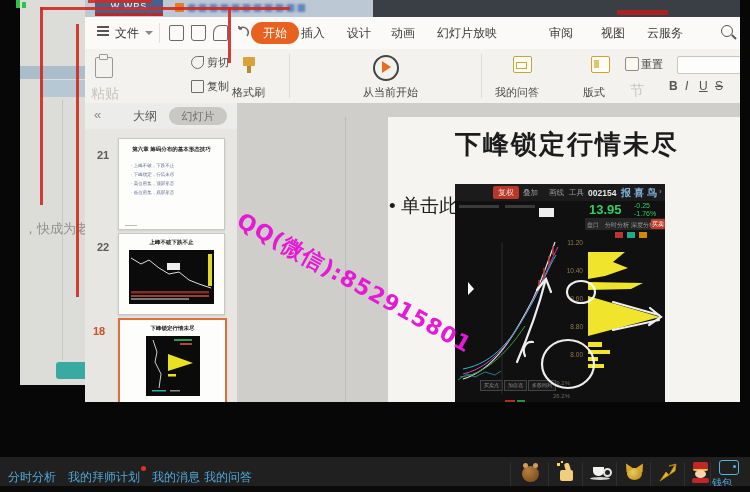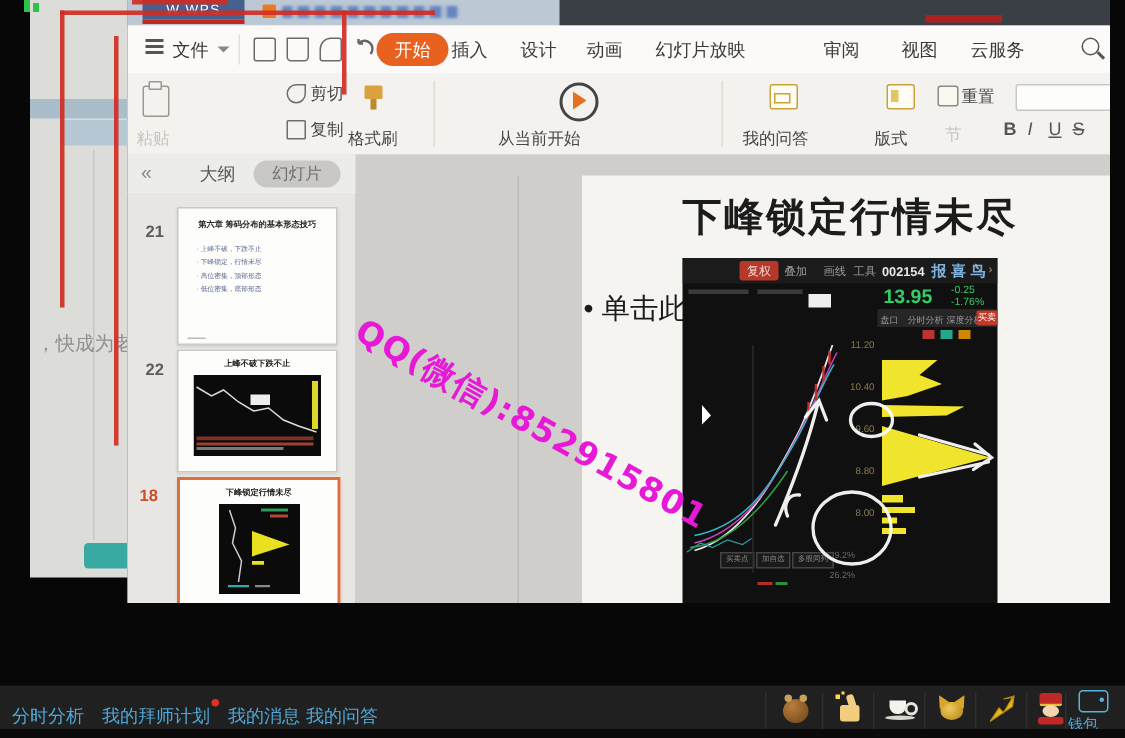--- a/index.html
+++ b/index.html
@@ -34,21 +34,21 @@
   .mdiv{top:6px;width:1px;height:20px;background:#e2e0dc;}
   .mico{top:8px;width:13px;height:14px;border:1.5px solid #6a6a6a;border-radius:2px;}
   .mtab{top:8px;font-size:12px;color:#3a3a3a;}
   .starttab{left:166px;top:5px;width:48px;height:22px;background:#e8611f;border-radius:12px;
             color:#fff;font-size:12px;text-align:center;line-height:22px;}
   .sicon{left:636px;top:8px;width:10px;height:10px;border:1.7px solid #555;border-radius:50%;}
   .sicon:after{content:"";position:absolute;left:9px;top:10px;width:6px;height:1.7px;background:#555;transform:rotate(45deg);}
   
   .toolrow{left:0;top:49px;width:655px;height:54px;background:#f3f2ef;border-bottom:1px solid #dad8d3;}
   .tlbl{font-size:11px;color:#474747;}
-  .tlbl-faded{font-size:11px;color:#c7c5c0;}
+  .tlbl-faded{font-size:14px;color:#c7c5c0;}
   .clip{width:16px;height:19px;border:1.5px solid #9a9893;border-radius:2px;}
   .clip:after{content:"";position:absolute;left:3px;top:-4px;width:7px;height:4px;border:1.5px solid #9a9893;border-radius:1px;background:#f3f2ef;}
   .micoS{width:11px;height:11px;border:1.3px solid #6e6c68;border-radius:1px;display:inline-block;}
   .brush{width:12px;height:9px;background:#d9a23c;border-radius:1px;}
   .brush:after{content:"";position:absolute;left:4px;top:9px;width:4px;height:7px;background:#b98a2e;}
   .playc{width:22px;height:22px;border:2px solid #444;border-radius:50%;}
   .playc:after{content:"";position:absolute;left:7px;top:4px;width:0;height:0;
      border-left:9px solid #e8701d;border-top:6px solid transparent;border-bottom:6px solid transparent;}
   .nslide{width:17px;height:15px;border:1.5px solid #c9a23a;border-radius:2px;background:#fffdf4;}
   .nslide:after{content:"";position:absolute;left:2px;top:5px;width:9px;height:5px;border:1.2px solid #c9a23a;}
@@ -70,21 +70,21 @@
   .ctitle{width:100%;text-align:center;font-size:5.5px;font-weight:bold;color:#222;}
   .cbul{font-size:4.5px;color:#5a6890;}
   
   .mainarea{left:152px;top:103px;width:503px;height:299px;background:#cfcecb;}
   .slidewhite{left:151px;top:14px;width:352px;height:285px;background:#f5f4f1;}
   .mvline{left:108px;top:14px;width:1px;height:285px;background:#bdbcb8;}
   .stitle{font-size:26px;font-weight:bold;color:#1c1c1c;letter-spacing:2px;
           font-family:"Liberation Serif","DejaVu Serif",serif;}
   .sbullet{font-size:19px;color:#1c1c1c;}
   
-  .chart{left:218px;top:69px;width:210px;height:230px;background:#101010;overflow:hidden;}
+  .chart{left:218px;top:81px;width:210px;height:230px;background:#101010;overflow:hidden;}
   .ch-red{left:38px;top:2px;width:26px;height:13px;background:#b5382a;border-radius:2px;
           color:#f2d9d2;font-size:8px;text-align:center;line-height:13px;}
   .ch-top{font-size:7.5px;color:#9a9a9a;}
   .ch-code{font-size:8.5px;color:#e8e8e8;font-weight:bold;}
   .ch-name{font-size:10px;color:#7fb2dd;font-weight:bold;letter-spacing:3px;text-align:center;}
   .ch-price{font-size:13px;font-weight:bold;color:#33cc66;}
   .ch-chg{font-size:7px;color:#33cc66;}
   .ch-tabs{left:130px;top:34px;width:80px;height:12px;background:#262626;}
   .ch-tab{font-size:6px;color:#9a9a9a;}
   .ch-trade{left:66px;top:1px;width:14px;height:10px;background:#c03a28;border-radius:1px;color:#fff;font-size:6px;text-align:center;line-height:10px;}
@@ -168,21 +168,21 @@
       <div class="a clip" style="left:10px;top:8px"></div>
       <div class="a tlbl-faded t" style="left:6px;top:36px">粘贴</div>
       <span class="a micoS" style="left:106px;top:7px;border-radius:50% 0 50% 50%"></span>
       <div class="a tlbl t" style="left:122px;top:6px">剪切</div>
       <span class="a micoS" style="left:106px;top:31px"></span>
       <div class="a tlbl t" style="left:122px;top:30px">复制</div>
       <div class="a brush" style="left:158px;top:8px"></div>
       <div class="a tlbl t" style="left:147px;top:36px">格式刷</div>
       <div class="a tsep" style="left:204px"></div>
       <div class="a playc" style="left:288px;top:6px"></div>
-      <div class="a tlbl t" style="left:247px;top:36px">从当前开始</div>
+      <div class="a tlbl t" style="left:278px;top:36px">从当前开始</div>
       <div class="a tsep" style="left:396px"></div>
       <div class="a nslide" style="left:428px;top:7px"></div>
       <div class="a tlbl t" style="left:410px;top:36px">我的问答</div>
       <div class="a layo" style="left:506px;top:7px"></div>
       <div class="a tlbl t" style="left:498px;top:36px">版式</div>
       <div class="a rsico" style="left:540px;top:8px"></div>
       <div class="a tlbl t" style="left:556px;top:8px">重置</div>
       <div class="a tlbl-faded t" style="left:545px;top:33px">节</div>
       <div class="a combo" style="left:592px;width:78px"></div>
       <div class="a fmt" style="left:584px;top:30px;font-weight:bold">B</div>

